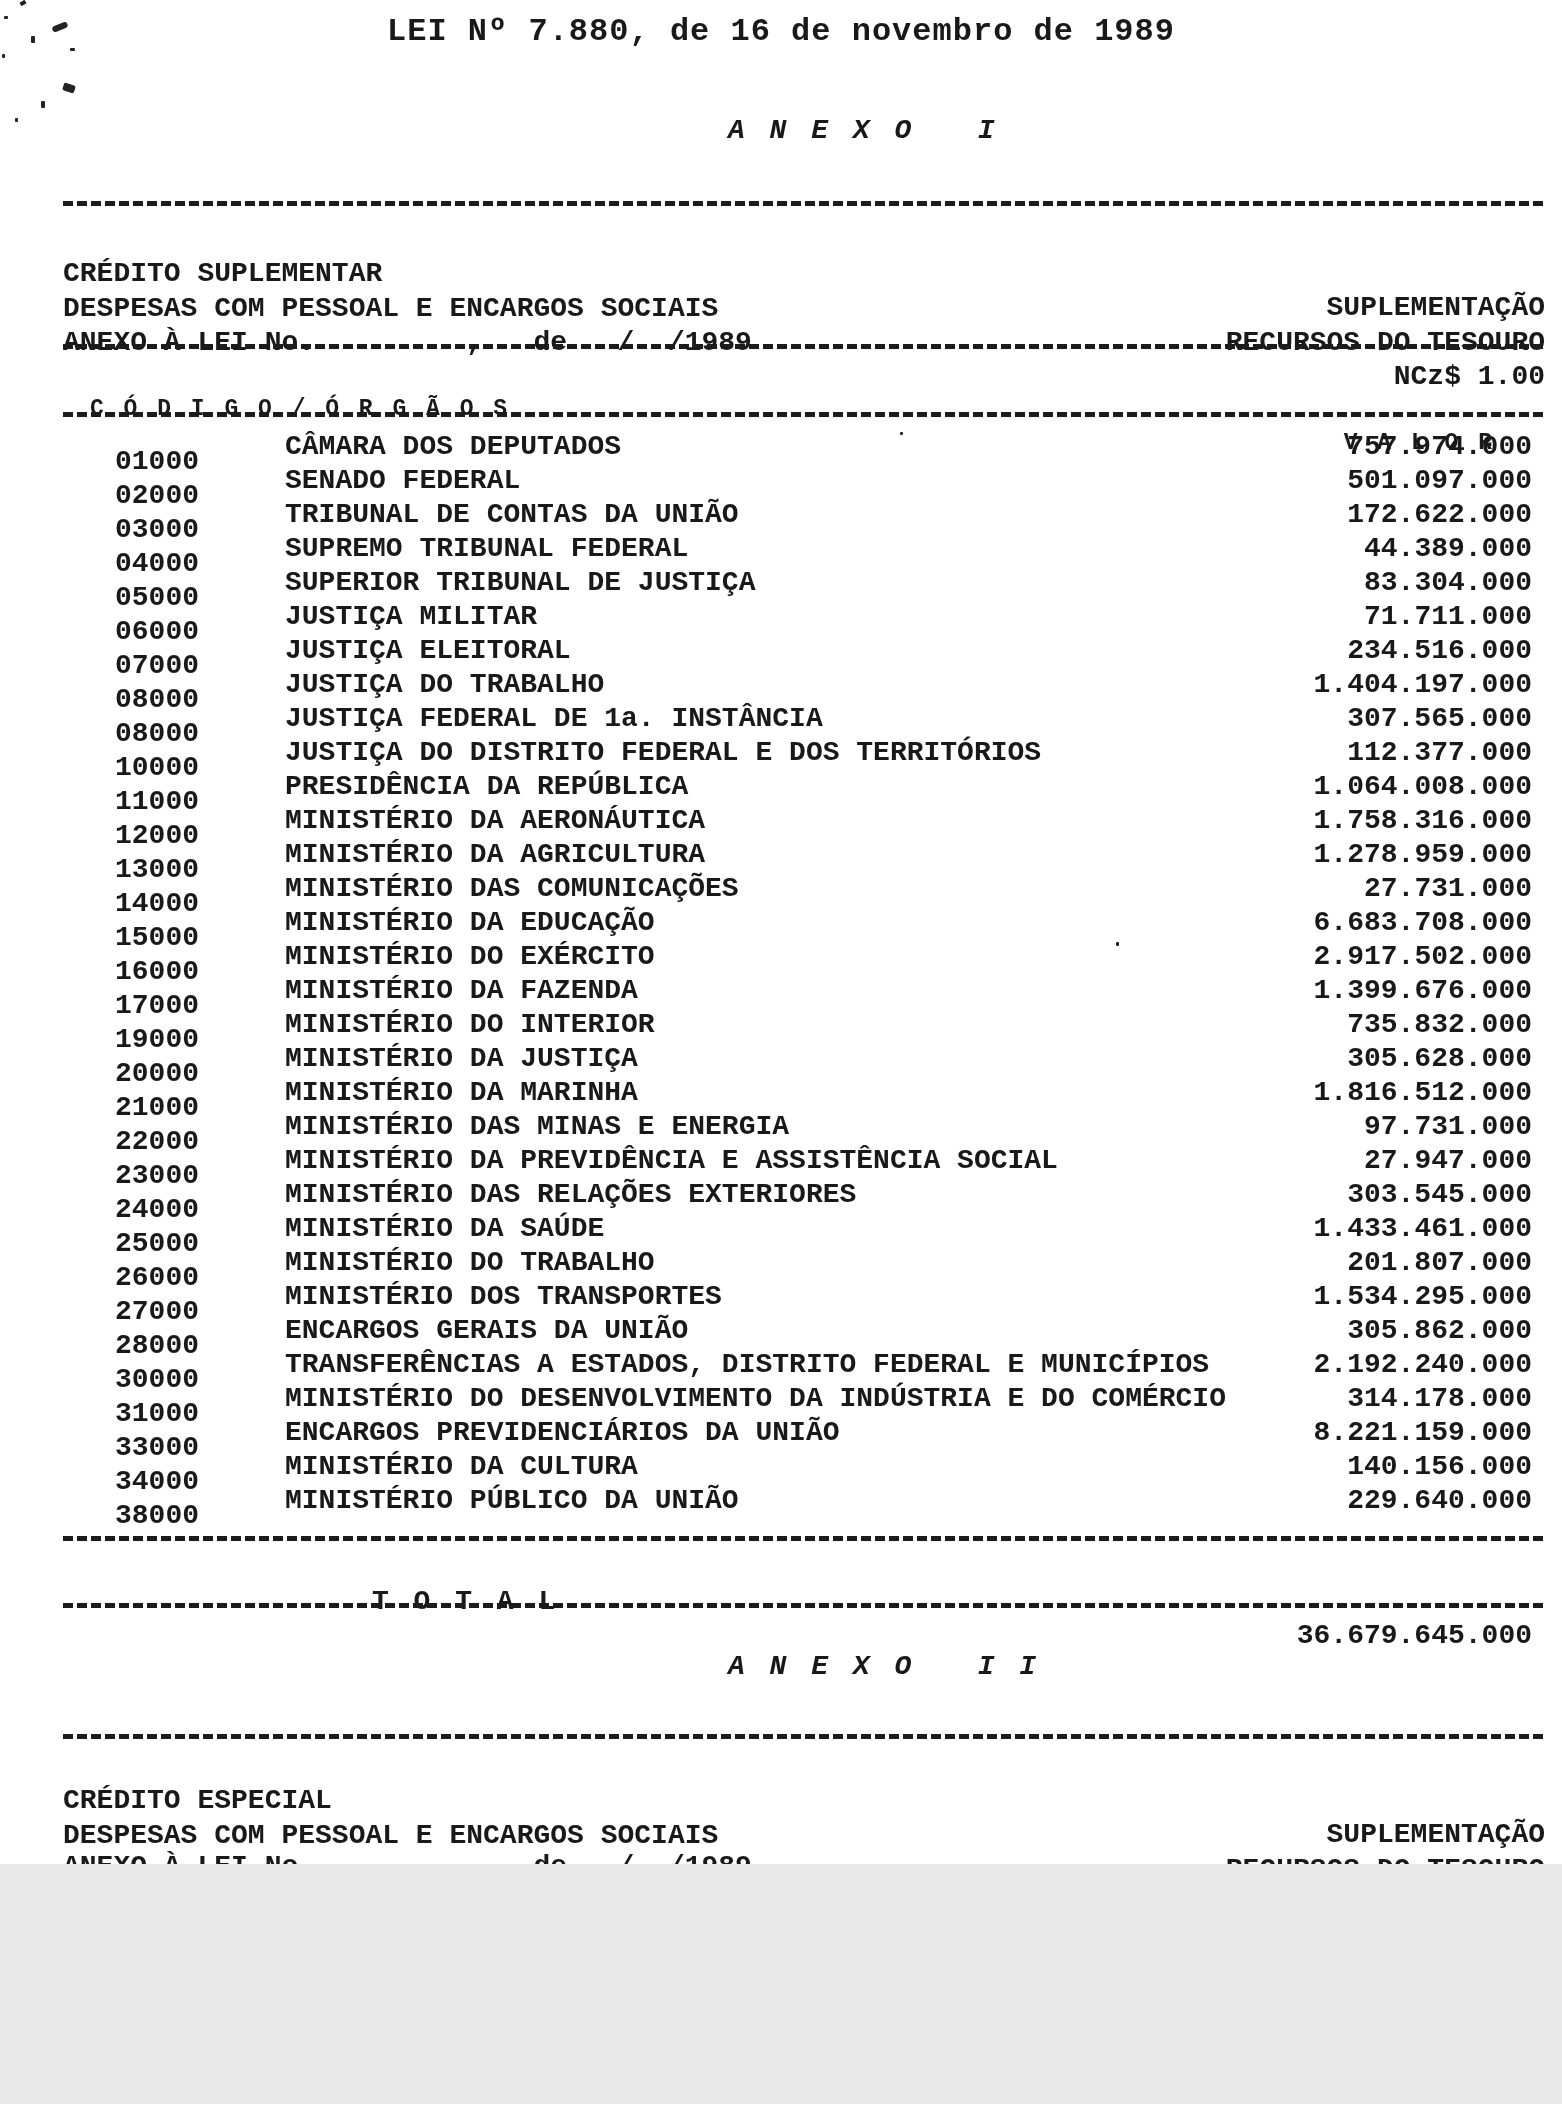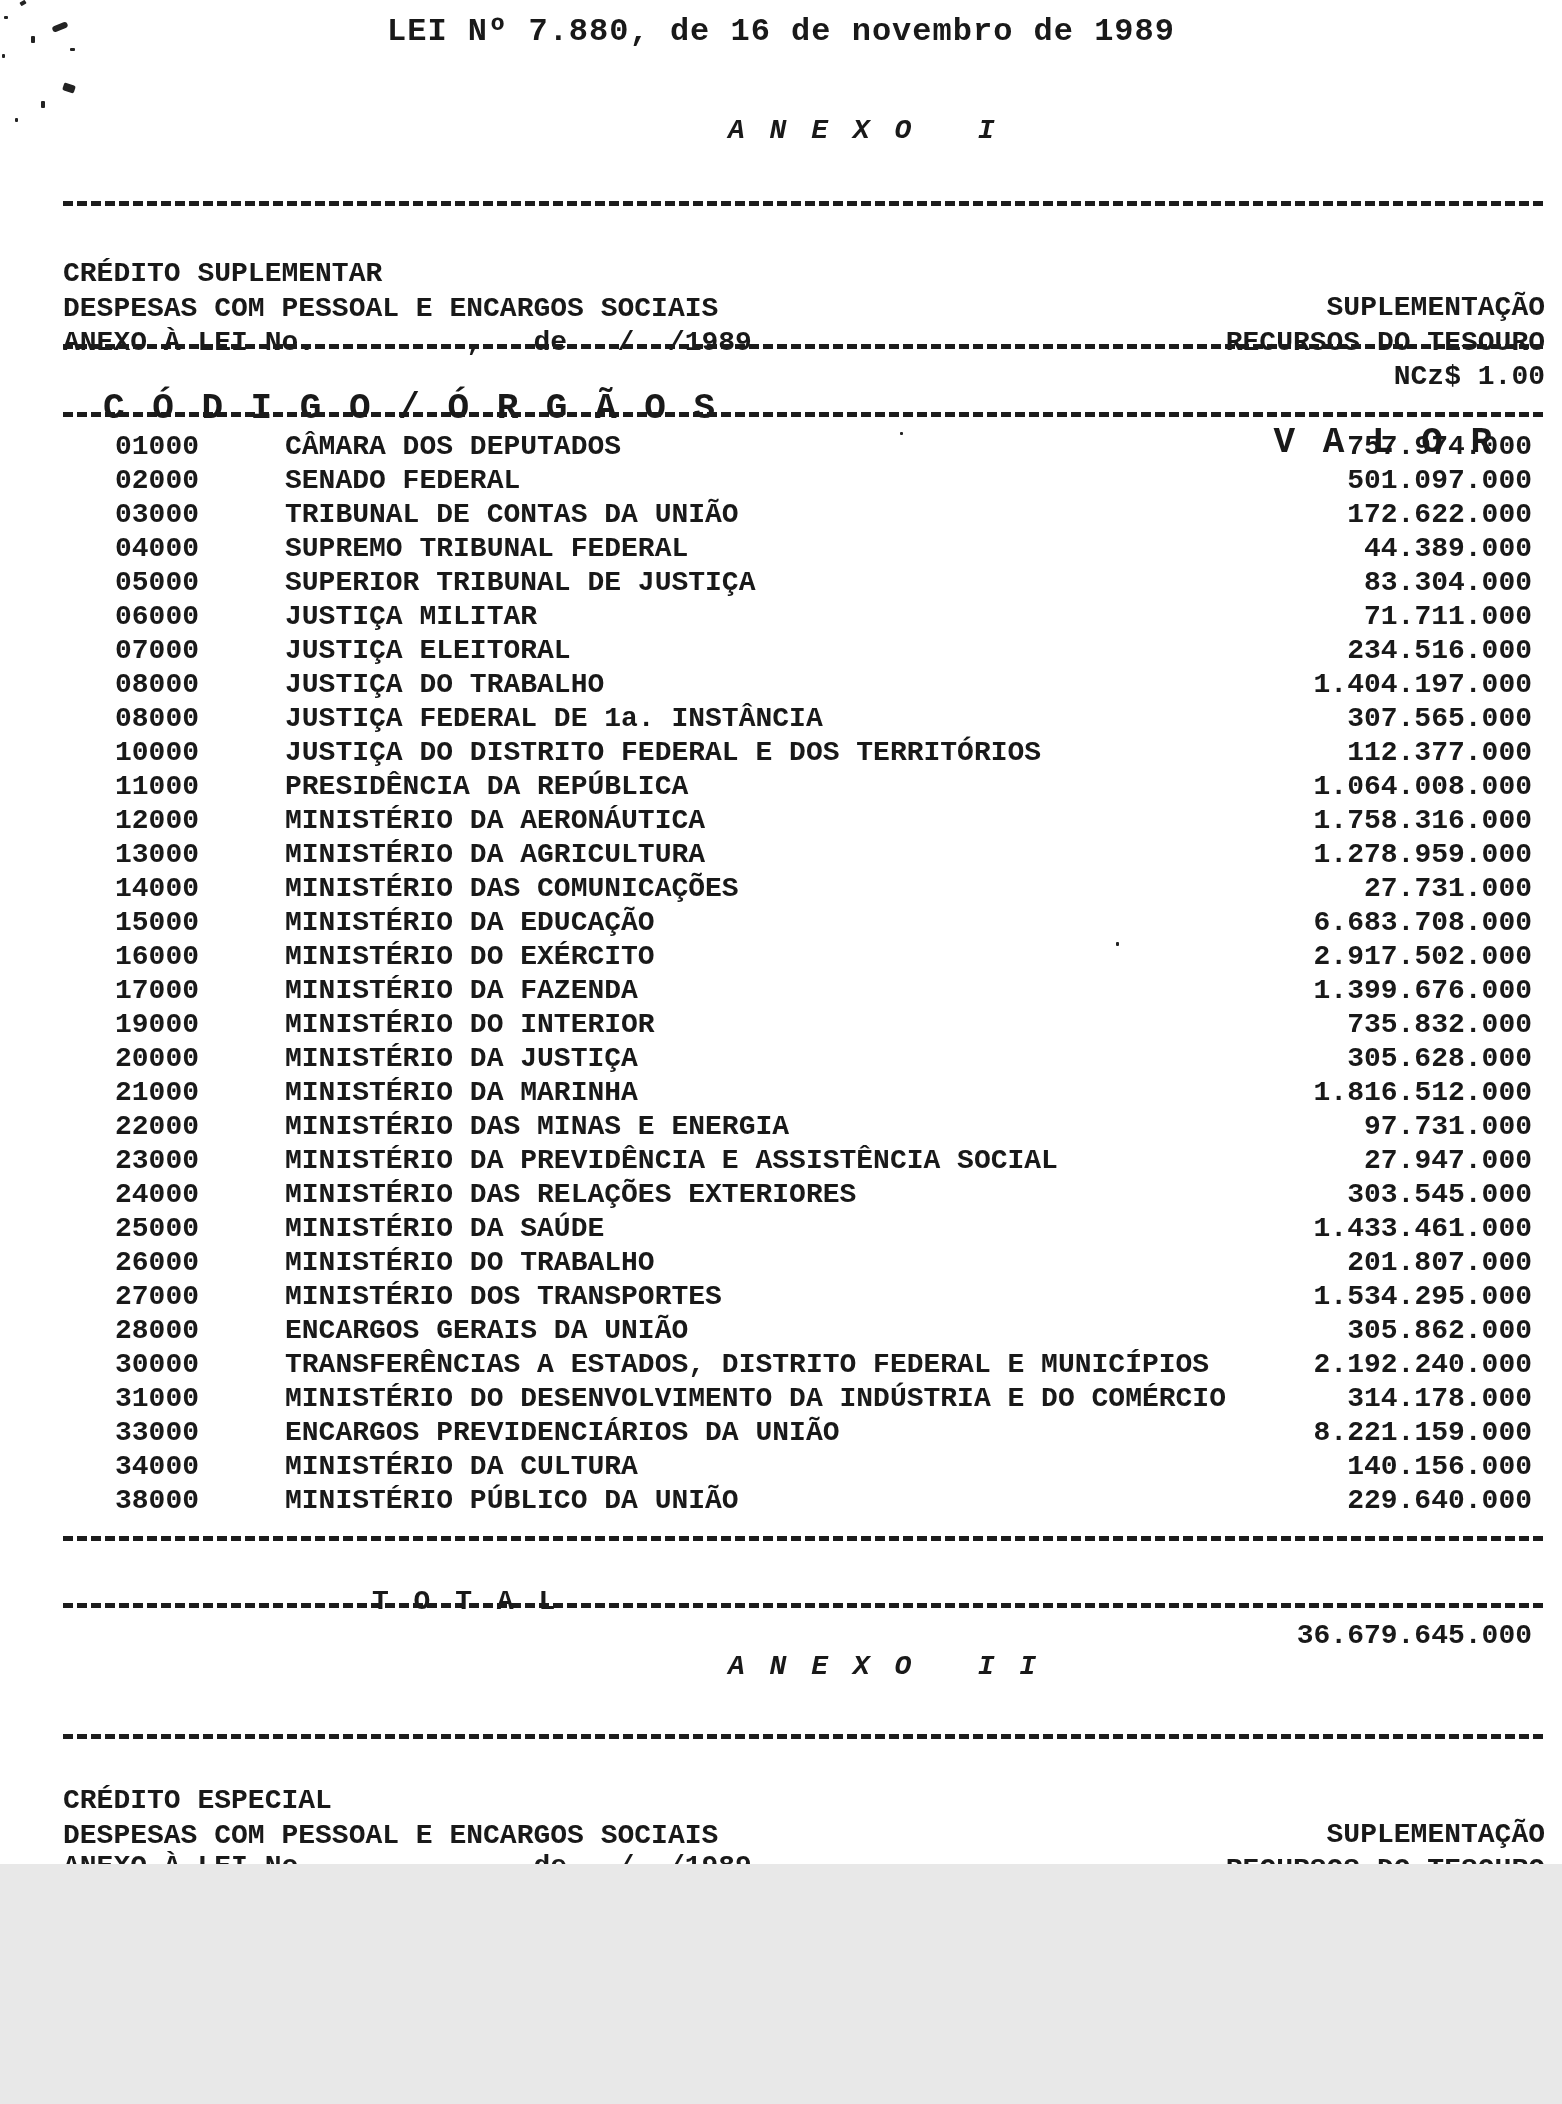--- a/index.html
+++ b/index.html
@@ -29,28 +29,28 @@
     position:absolute;left:63px;width:1484px;height:5px;
     background:repeating-linear-gradient(90deg,#1c1c1c 0 10px,transparent 10px 14px);
   }
   .hdr-line{
     position:absolute;left:63px;right:17px;
     font-size:28px;line-height:34px;white-space:pre;
   }
   .hdr-line .left{position:absolute;left:0;white-space:pre;}
   .hdr-line .right{position:absolute;right:0;white-space:pre;}
   .col-hdr{
-    position:absolute;left:76px;right:67px;
-    font-size:36px;line-height:34px;letter-spacing:3px;white-space:pre;
+    position:absolute;left:63px;right:67px;
+    font-size:23px;line-height:34px;letter-spacing:3px;white-space:pre;
   }
   .col-hdr .code-col{position:absolute;left:27px;}
   .col-hdr .valor-col{position:absolute;right:0;}
   .rows{position:absolute;left:63px;right:30px;}
   .row{position:relative;height:34px;font-size:28px;line-height:34px;white-space:pre;}
-  .row .code{position:absolute;left:52px;}
+  .row .code{position:absolute;left:52px;margin-top:15px;}
   .row .name{position:absolute;left:222px;}
   .row .value{position:absolute;right:0;}
   .total-row{
     position:absolute;left:63px;right:30px;height:34px;
     font-size:28px;line-height:34px;white-space:pre;
   }
   .total-row .label{position:absolute;left:309px;letter-spacing:4px;}
   .total-row .value{position:absolute;right:0;text-align:right;}
   .speck{position:absolute;background:#232323;border-radius:1px;}
 </style>

